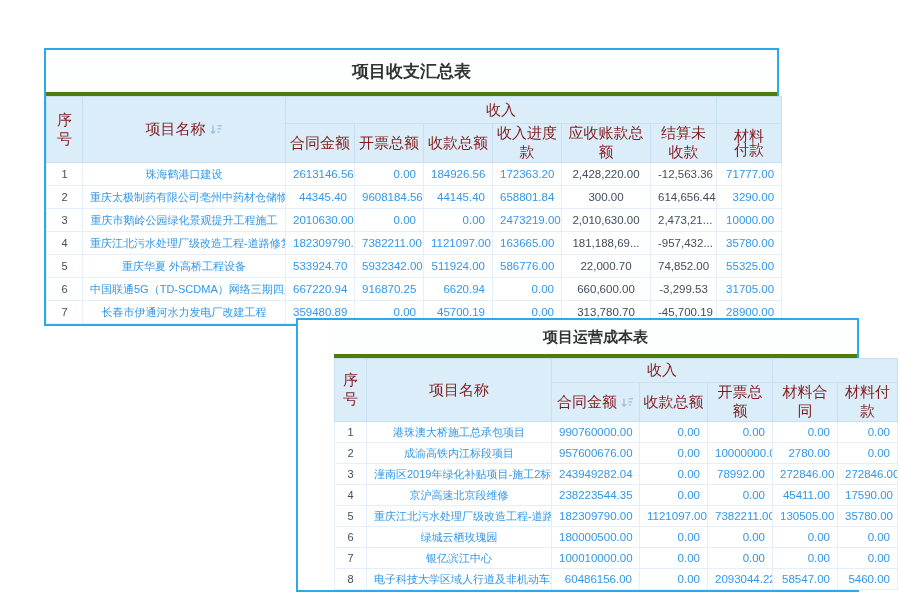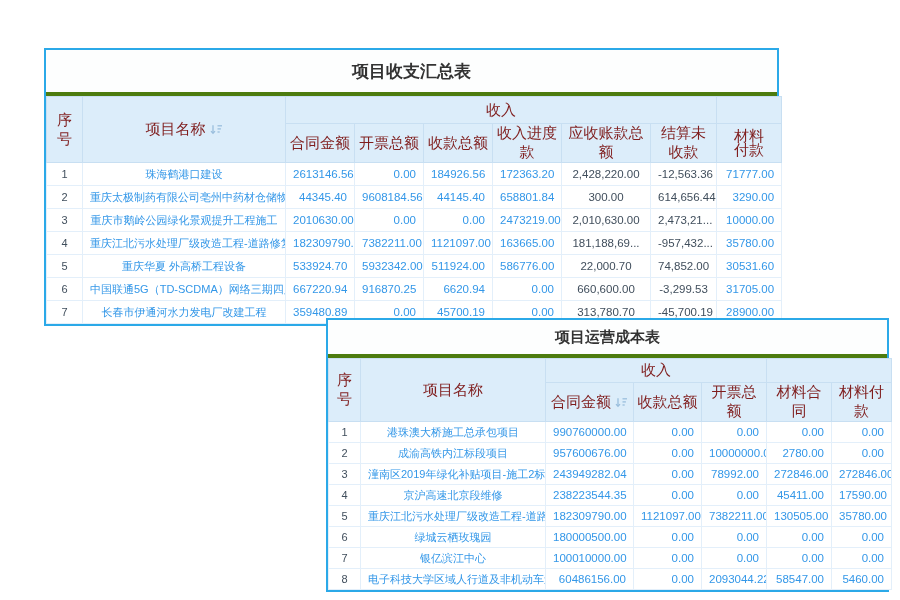--- a/index.html
+++ b/index.html
@@ -139,21 +139,21 @@
           </tr>
           <tr style="height: 23px;">
             <td class="no">5</td>
             <td class="name">重庆华夏 外高桥工程设备</td>
             <td class="num">533924.70</td>
             <td class="num">5932342.00</td>
             <td class="num">511924.00</td>
             <td class="num">586776.00</td>
             <td class="num dark">22,000.70</td>
             <td class="num dark">74,852.00</td>
-            <td class="num">30531.60</td>
+            <td class="num">55325.00</td>
           </tr>
           <tr style="height: 23px;">
             <td class="no">6</td>
             <td class="name">中国联通5G（TD-SCDMA）网络三期四川工程</td>
             <td class="num">667220.94</td>
             <td class="num">916870.25</td>
             <td class="num">6620.94</td>
             <td class="num">0.00</td>
             <td class="num dark">660,600.00</td>
             <td class="num dark">-3,299.53</td>
@@ -166,21 +166,21 @@
             <td class="num">0.00</td>
             <td class="num">45700.19</td>
             <td class="num">0.00</td>
             <td class="num dark">313,780.70</td>
             <td class="num dark">-45,700.19</td>
             <td class="num">28900.00</td>
           </tr>
         </tbody>
       </table>
     </section>
-  <section class="tbl" id="tbl-1" style="left: 326px; top: 318px; width: 563px;">
+  <section class="tbl" id="tbl-1" style="left: 296px; top: 318px; width: 563px; padding-left: 36px;">
       <div class="tbl-title" style="height: 34px; font-size: 15px;">项目运营成本表</div>
       <table>
         <colgroup>
           <col style="width: 32px;">
           <col style="width: 185px;">
           <col style="width: 88px;">
           <col style="width: 68px;">
           <col style="width: 65px;">
           <col style="width: 65px;">
           <col style="width: 60px;">

